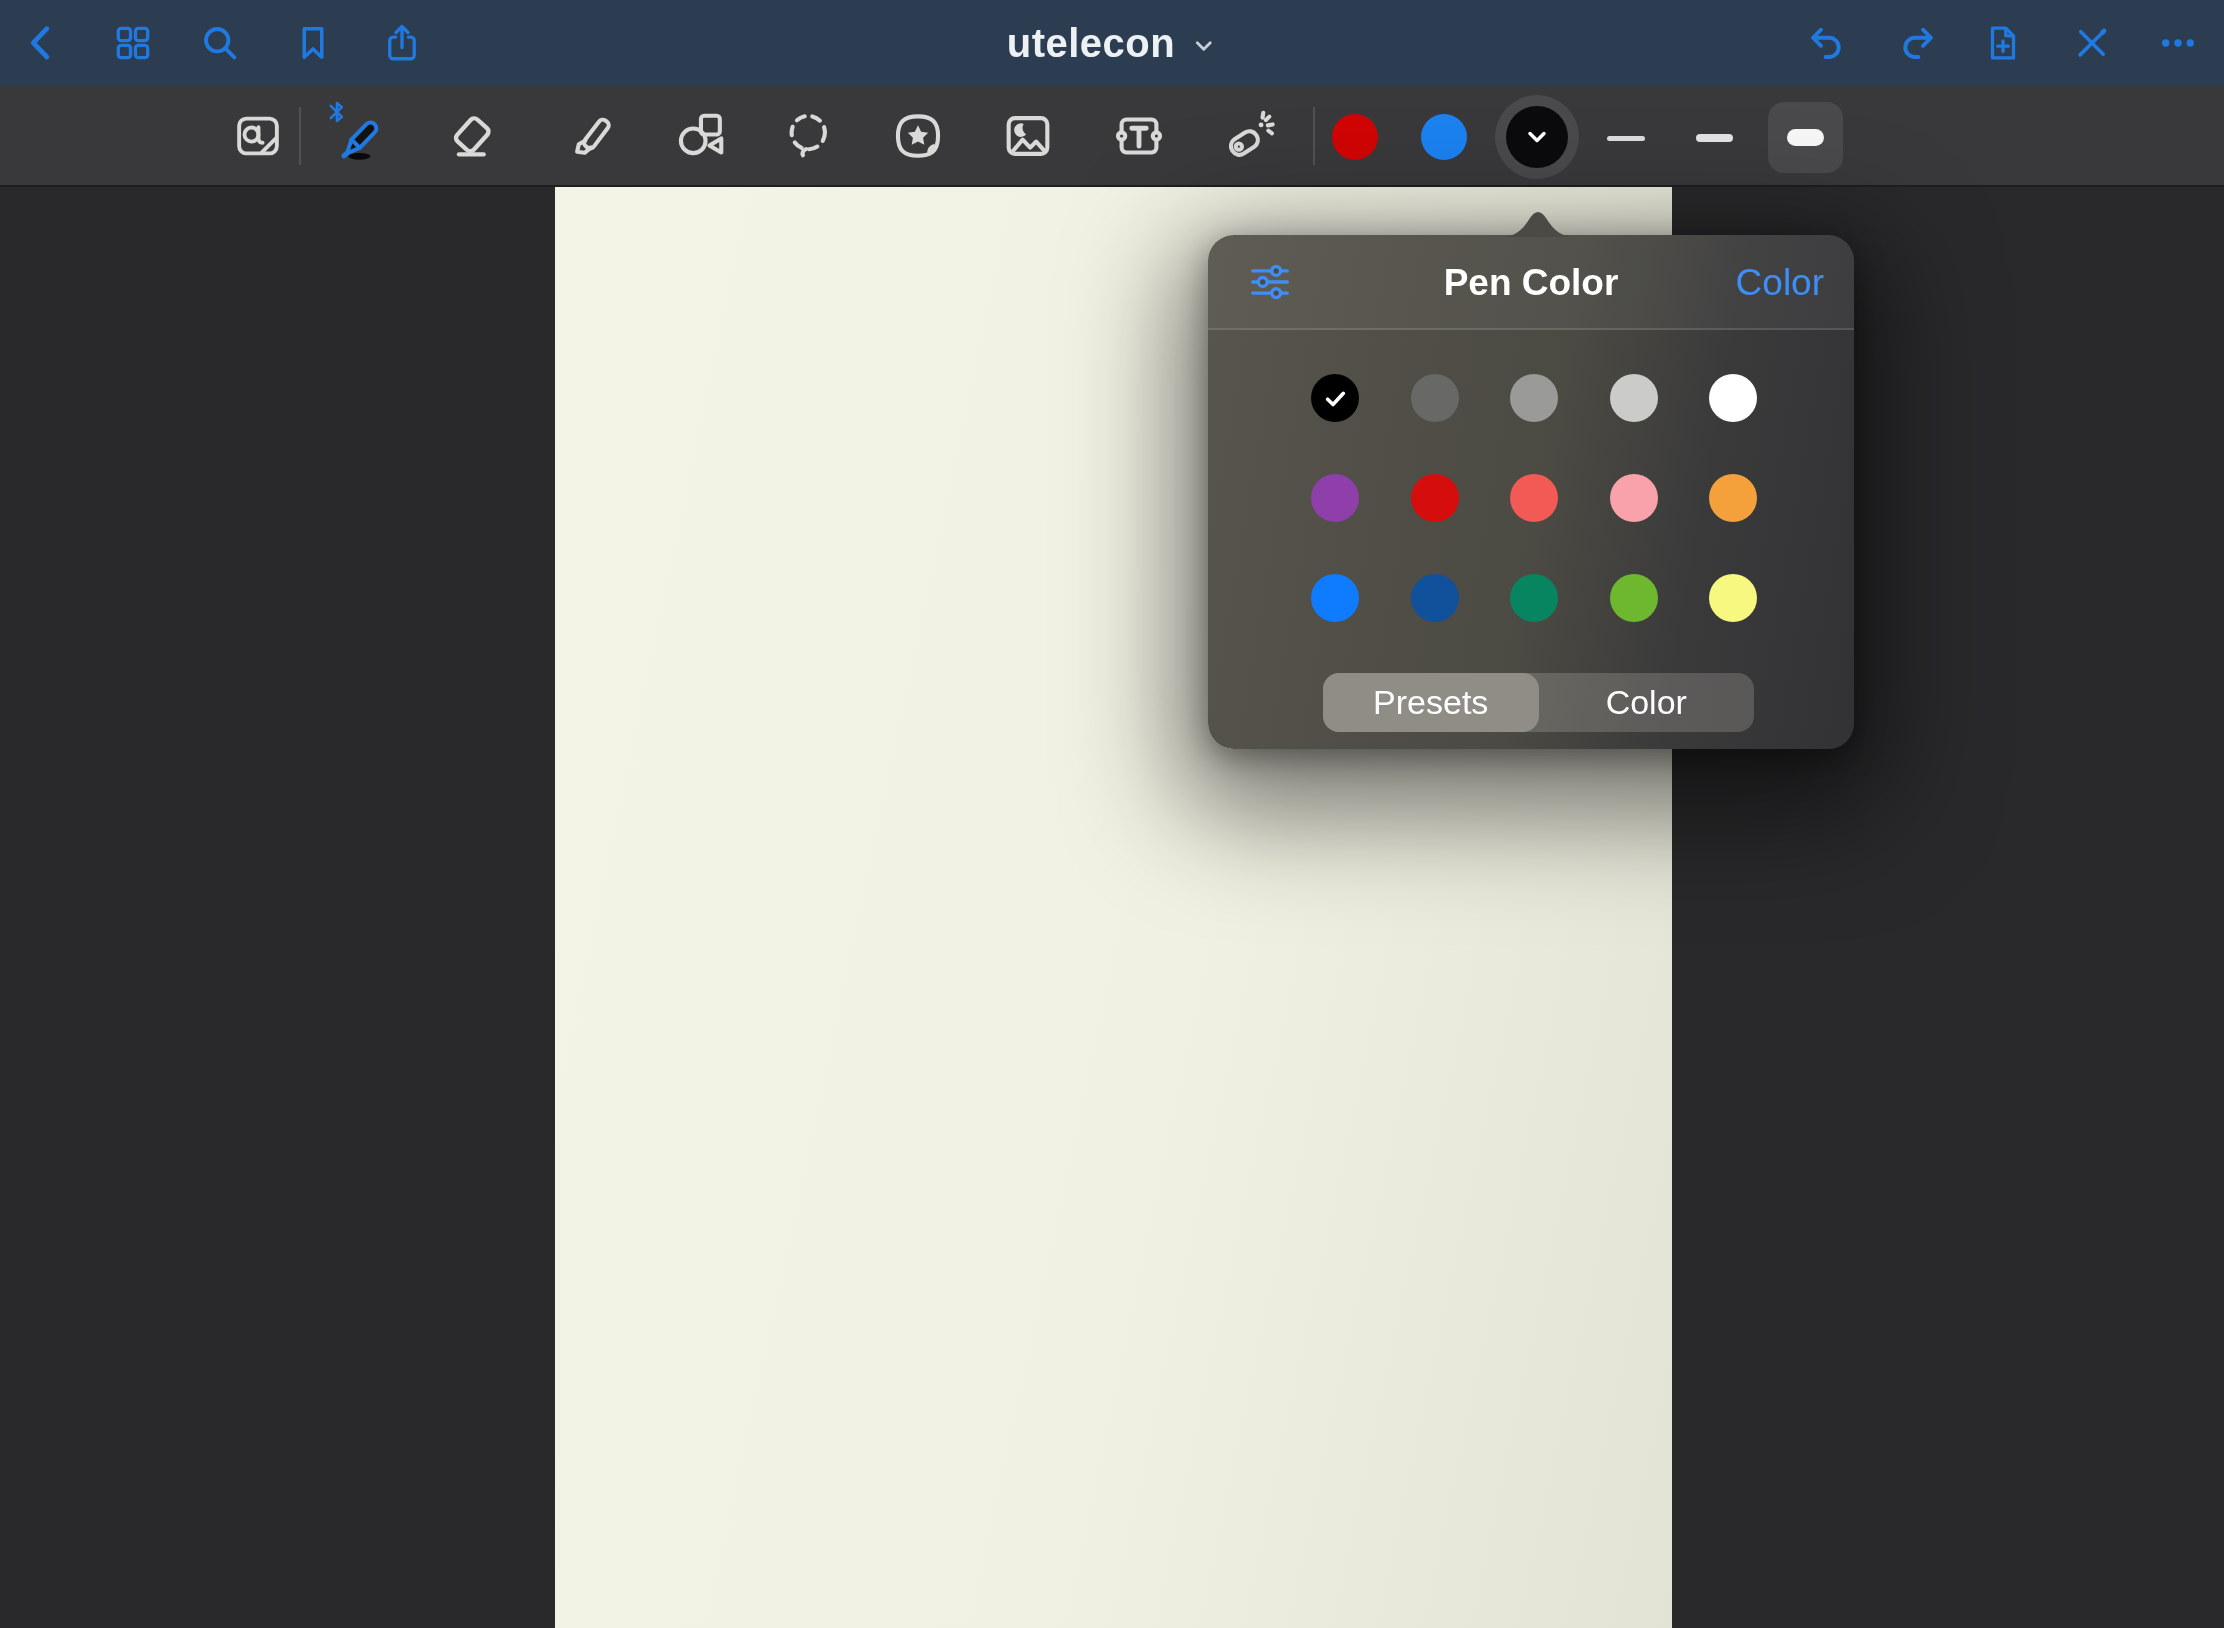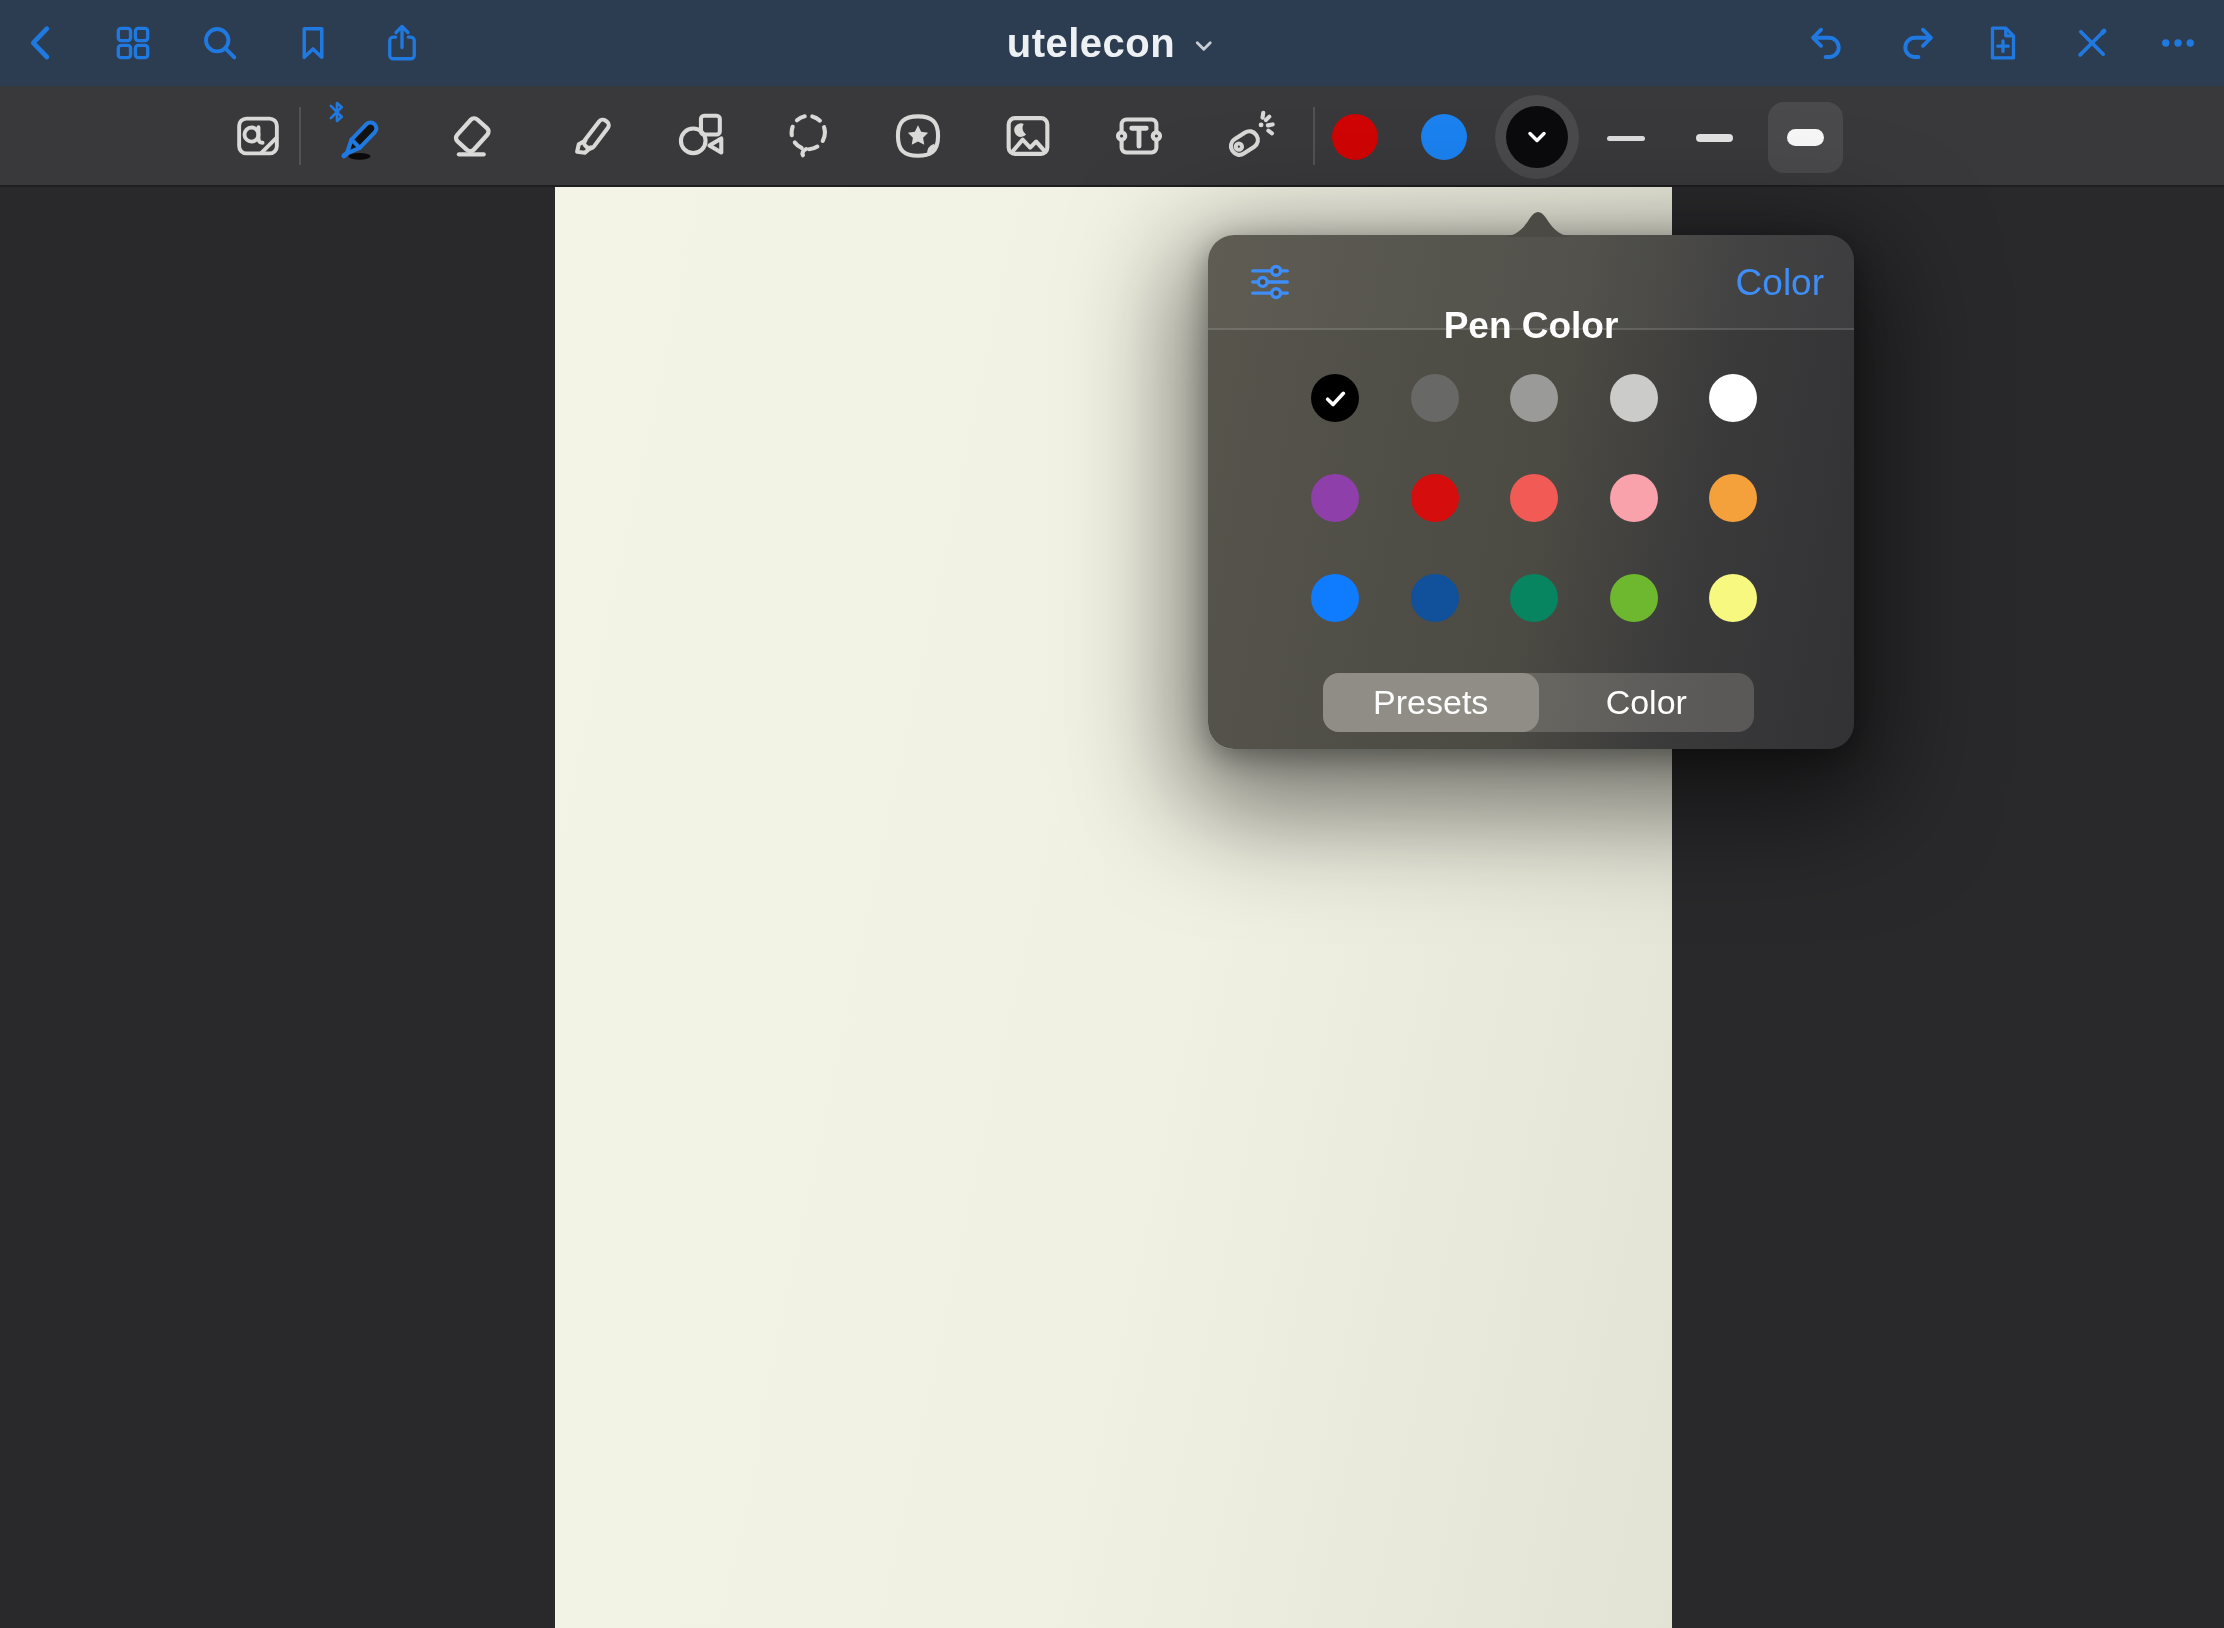--- a/index.html
+++ b/index.html
@@ -44,21 +44,21 @@
           background:linear-gradient(102deg,#f4f4e6 0%,#f1f1e3 55%,#e9e9db 80%,#e2e2d5 100%); }
 
   
   .pop-arrow { position:absolute; left:1500px; top:199px; width:76px; height:38px; z-index:6; }
   .popover { position:absolute; left:1208px; top:235px; width:646px; height:514px; border-radius:26px; z-index:5;
              background:linear-gradient(100deg,#57554c 0%,#4b4a43 52%,#3a3a3b 74%,#323234 100%);
              box-shadow:0 35px 110px 30px rgba(0,0,0,.5), 0 8px 30px rgba(0,0,0,.35); }
   .pop-header { position:absolute; left:0; right:0; top:0; height:95px; border-radius:26px 26px 0 0;
                 background:rgba(255,255,255,.045); border-bottom:2px solid rgba(255,255,255,.13); }
   .pop-title { position:absolute; left:0; right:0; top:0; height:95px; display:flex; align-items:center;
-               justify-content:center; color:#fff; font-size:37px; font-weight:700;margin-top:43px; }
+               justify-content:center; color:#fff; font-size:37px; font-weight:700; }
   .pop-edit { position:absolute; right:30px; top:0; height:95px; display:flex; align-items:center;
               color:var(--link,#3f8ef7); font-size:37px; background:none; border:none; cursor:pointer; }
   .pop-sliders { position:absolute; left:39px; top:24px; width:46px; height:46px; color:var(--link,#3f8ef7);
                  background:none; border:none; cursor:pointer; }
   .swatch-grid { position:absolute; left:103px; top:139px; display:grid;
                  grid-template-columns:repeat(5,48px); grid-auto-rows:48px; column-gap:51.5px; row-gap:52px; }
   .swatch { width:48px; height:48px; border-radius:50%; cursor:pointer;
             display:flex; align-items:center; justify-content:center; }
   .swatch svg { width:27px; height:27px; color:#fff; }
   .seg { position:absolute; left:115px; top:438px; width:431px; height:59px; border-radius:16px;

